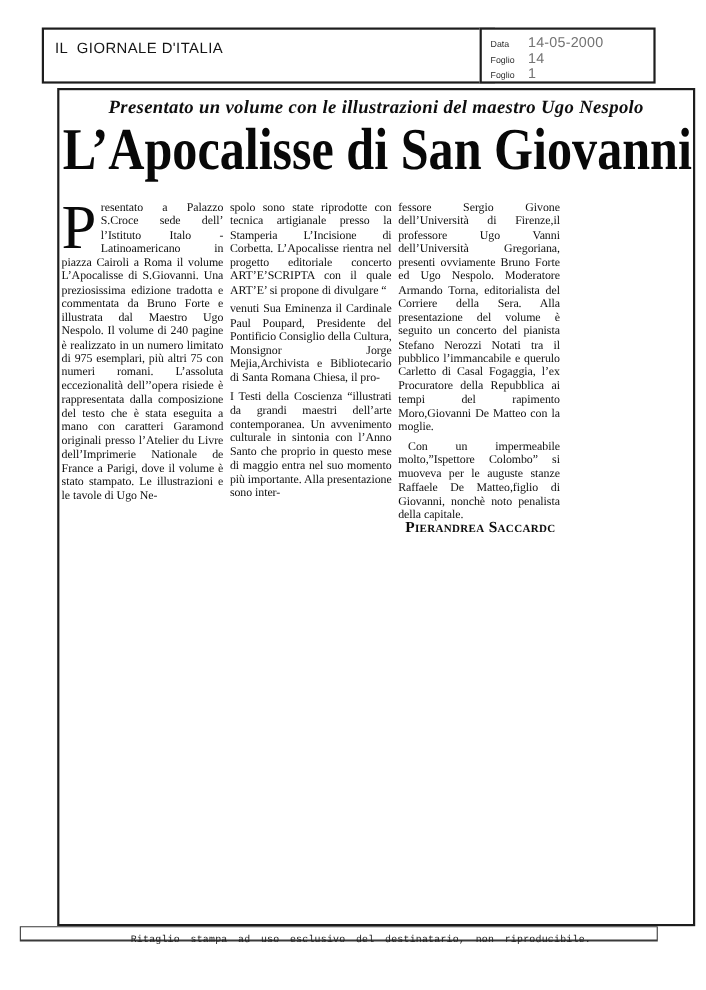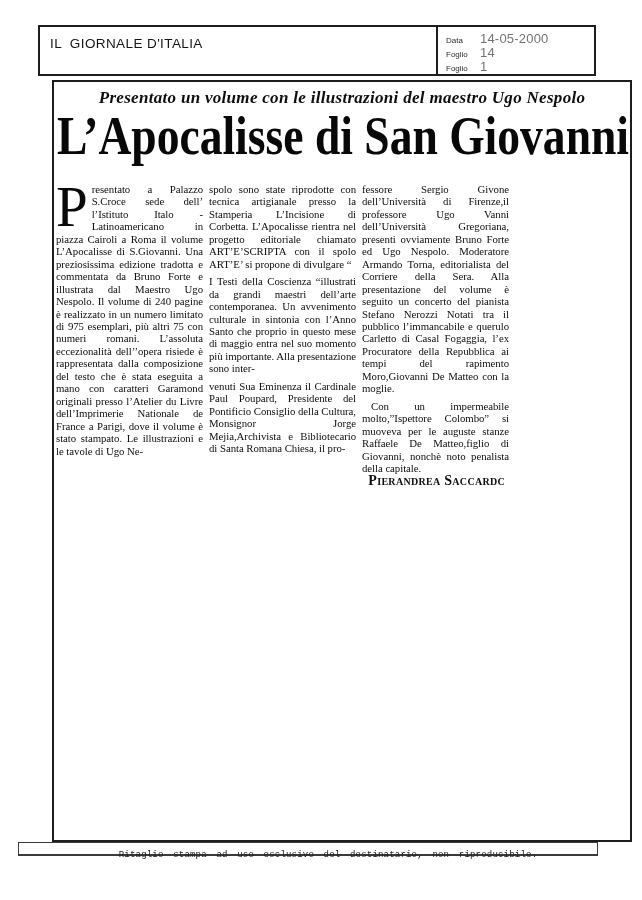--- a/index.html
+++ b/index.html
@@ -154,23 +154,23 @@
     <text x="2" y="46" textLength="572" lengthAdjust="spacingAndGlyphs">L’Apocalisse di San Giovanni</text>
   </svg>
 
   <div class="cols">
 
     <div class="col">
       <p><span class="dropcap">P</span><span>resentato a Palazzo S.Croce sede dell’ l’Istituto Italo - Latinoamericano in piazza Cairoli a Roma il volume L’Apocalisse di S.Giovanni. Una preziosissima edizione tradotta e commentata da Bruno Forte e illustrata dal Maestro Ugo Nespolo. Il volume di 240 pagine è realizzato in un numero limitato di 975 esemplari, più altri 75 con numeri romani. L’assoluta eccezionalità dell’’opera risiede è rappresentata dalla composizione del testo che è stata eseguita a mano con caratteri Garamond originali presso l’Atelier du Livre dell’Imprimerie Nationale de France a Parigi, dove il volume è stato stampato. Le illustrazioni e le tavole di Ugo Ne-</span></p>
     </div>
 
     <div class="col">
-      <p>spolo sono state riprodotte con tecnica artigianale presso la Stamperia L’Incisione di Corbetta. L’Apocalisse rientra nel progetto editoriale chiamato ART’E’SCRIPTA con il spolo ART’E’ si propone di divulgare “</p>
+      <p>spolo sono state riprodotte con tecnica artigianale presso la Stamperia L’Incisione di Corbetta. L’Apocalisse rientra nel progetto editoriale concerto ART’E’SCRIPTA con il quale ART’E’ si propone di divulgare “</p>
+      <p>venuti Sua Eminenza il Cardinale Paul Poupard, Presidente del Pontificio Consiglio della Cultura, Monsignor Jorge Mejia,Archivista e Bibliotecario di Santa Romana Chiesa, il pro-</p>
       <p>I Testi della Coscienza “illustrati da grandi maestri dell’arte contemporanea. Un avvenimento culturale in sintonia con l’Anno Santo che proprio in questo mese di maggio entra nel suo momento più importante. Alla presentazione sono inter-</p>
-      <p>venuti Sua Eminenza il Cardinale Paul Poupard, Presidente del Pontificio Consiglio della Cultura, Monsignor Jorge Mejia,Archivista e Bibliotecario di Santa Romana Chiesa, il pro-</p>
     </div>
 
     <div class="col">
       <p>fessore Sergio Givone dell’Università di Firenze,il professore Ugo Vanni dell’Università Gregoriana, presenti ovviamente Bruno Forte ed Ugo Nespolo. Moderatore Armando Torna, editorialista del Corriere della Sera. Alla presentazione del volume è seguito un concerto del pianista Stefano Nerozzi Notati tra il pubblico l’immancabile e querulo Carletto di Casal Fogaggia, l’ex Procuratore della Repubblica ai tempi del rapimento Moro,Giovanni De Matteo con la moglie.</p>
       <p class="indent-para">Con un impermeabile molto,”Ispettore Colombo” si muoveva per le auguste stanze Raffaele De Matteo,figlio di Giovanni, nonchè noto penalista della capitale.</p>
       <div class="byline">Pierandrea Saccardc</div>
     </div>
 
   </div>
 </div>

